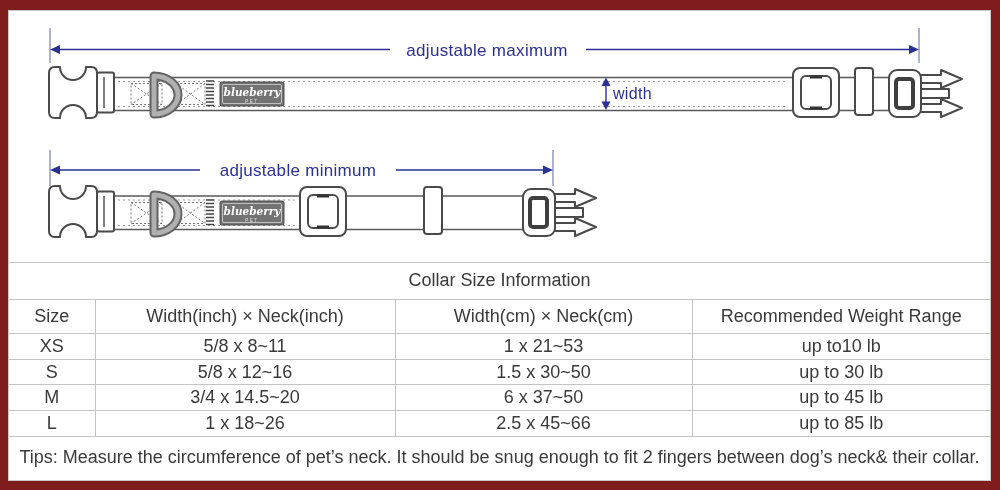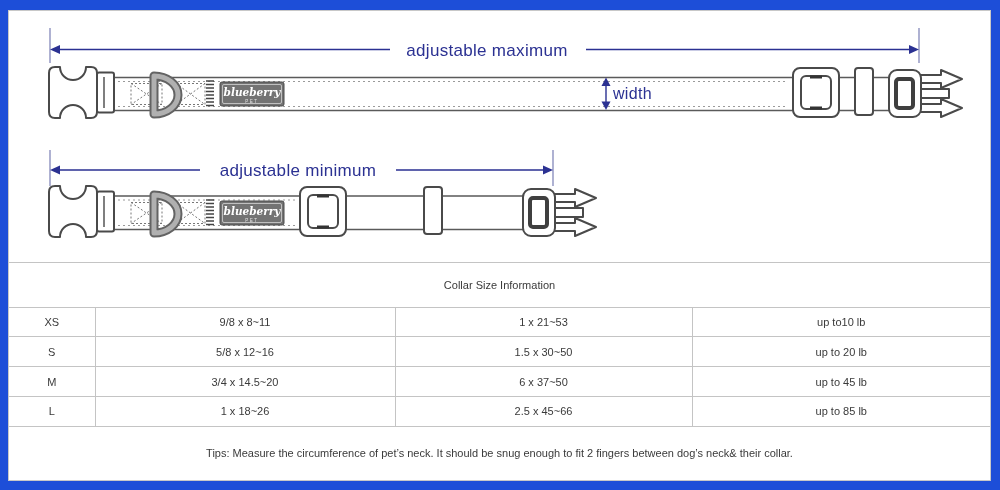--- a/index.html
+++ b/index.html
@@ -1,16 +1,16 @@
 <!DOCTYPE html>
 <html><head>
 <meta charset="utf-8">
 <style>
   html,body{margin:0;padding:0;background:#fff;}
-  .canvas{position:relative;width:1000px;height:490px;background:#1d4ed8;
+  .canvas{position:relative;width:1000px;height:490px;background:#7f1d1d;
           font-family:"Liberation Sans",sans-serif;overflow:hidden;}
   .frame{position:absolute;left:8px;top:10px;width:981px;height:469px;
          border:1px solid #c8c8c8;background:#fff;}
   .diagrams{position:relative;width:981px;height:251px;border-bottom:1px solid #c4c4c4;}
   .diagrams svg{display:block;width:981px;height:251px;}
 
   
   .strap{fill:#fff;stroke:#5a5a5a;stroke-width:1.5;}
   .stitch{fill:none;stroke:#9a9a9a;stroke-width:1;stroke-dasharray:2 3;}
   .part{fill:#fff;stroke:#4a4a4a;stroke-width:2;stroke-linejoin:round;}
@@ -29,21 +29,21 @@
   .dim-label.small{font-size:16px;}
   .brand-name{fill:#fff;font-family:"DejaVu Serif",serif;font-style:italic;
               font-weight:bold;font-size:10.5px;}
   .brand-sub{fill:#e3e3e3;font-size:4.5px;letter-spacing:1.5px;}
   .lbl-frame{fill:none;stroke:rgba(255,255,255,.55);stroke-width:1;}
 
   
   table.size-table{width:981px;height:216px;border-collapse:collapse;border-style:hidden;
                    table-layout:fixed;color:#3a3a3a;}
   table.size-table td{border:1px solid #c4c4c4;text-align:center;
-                      font-size:11px;padding:0;}
+                      font-size:18px;padding:0;}
   td.title-cell{text-align:left;padding-left:21px;font-size:16px;}
   td.tips-cell{text-align:left;padding-left:21px;font-size:15px;}
   tr.title-row{height:31px;} tr.head-row{height:30px;}
   tr.data-row{height:21px;} tr.tips-row{height:37px;}
 </style>
 </head>
 <body>
 
 <div class="canvas">
   <div class="frame">
@@ -174,31 +174,37 @@
       <colgroup>
         <col style="width:86px">
           <col style="width:300px">
         <col style="width:297px">
           <col>
       </colgroup>
       <tbody>
           <tr class="title-row">
         <td class="title-cell" colspan="4">Collar Size Information</td>
       </tr>
+      <tr class="head-row">
+        <td>Size</td>
+        <td>Width(inch) × Neck(inch)</td>
+        <td>Width(cm) × Neck(cm)</td>
+        <td>Recommended Weight Range</td>
+      </tr>
       <tr class="data-row">
         <td>XS</td>
-        <td>9/8 x 8~11</td>
+        <td>5/8 x 8~11</td>
         <td>1 x 21~53</td>
         <td>up to10 lb</td>
       </tr>
       <tr class="data-row">
         <td>S</td>
         <td>5/8 x 12~16</td>
         <td>1.5 x 30~50</td>
-        <td>up to 20 lb</td>
+        <td>up to 30 lb</td>
       </tr>
       <tr class="data-row">
         <td>M</td>
         <td>3/4 x 14.5~20</td>
         <td>6 x 37~50</td>
         <td>up to 45 lb</td>
       </tr>
       <tr class="data-row">
         <td>L</td>
         <td>1 x 18~26</td>

